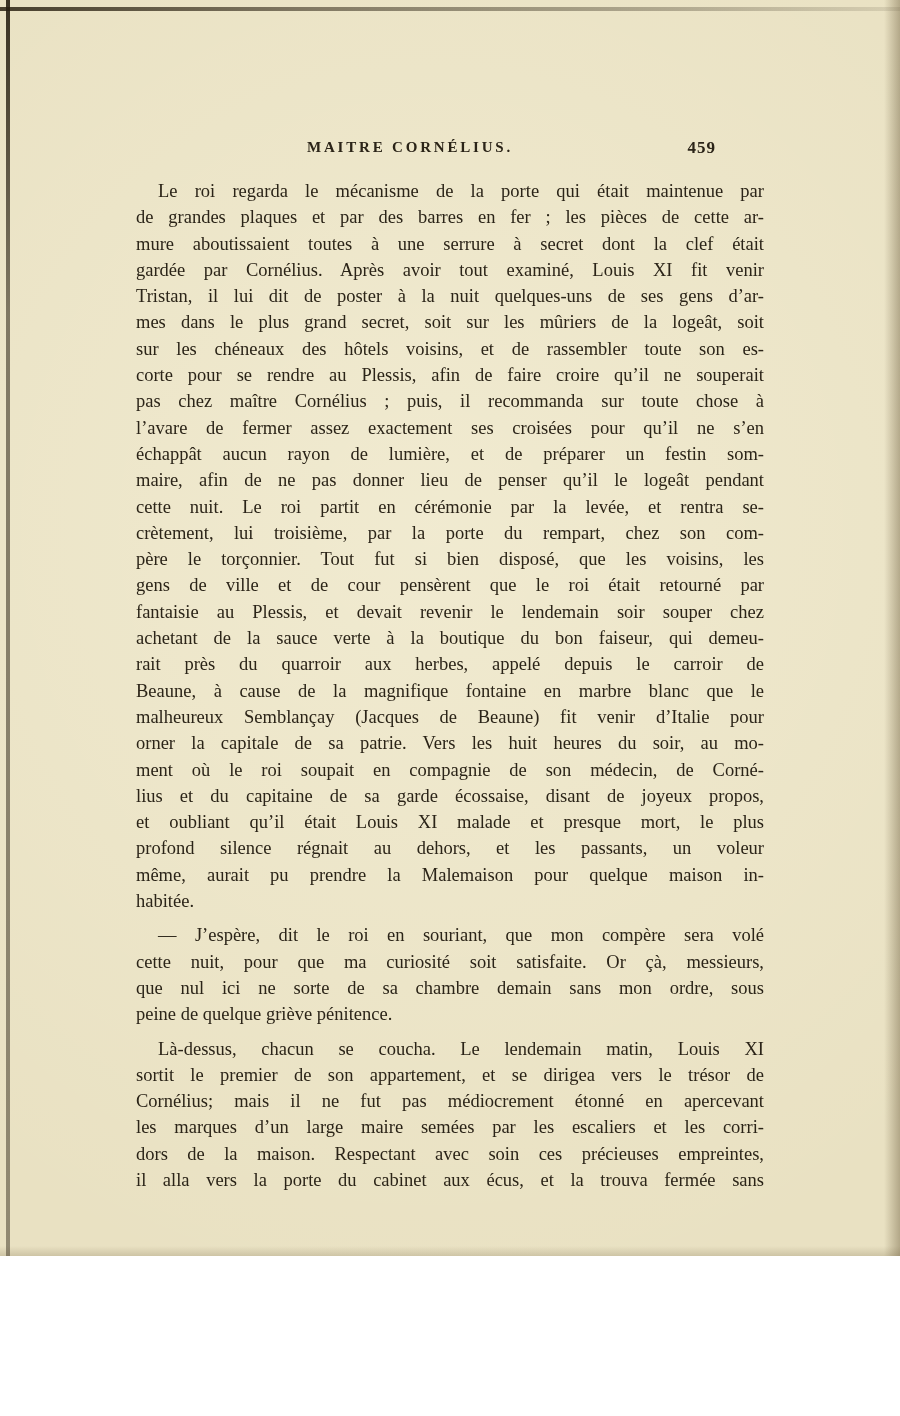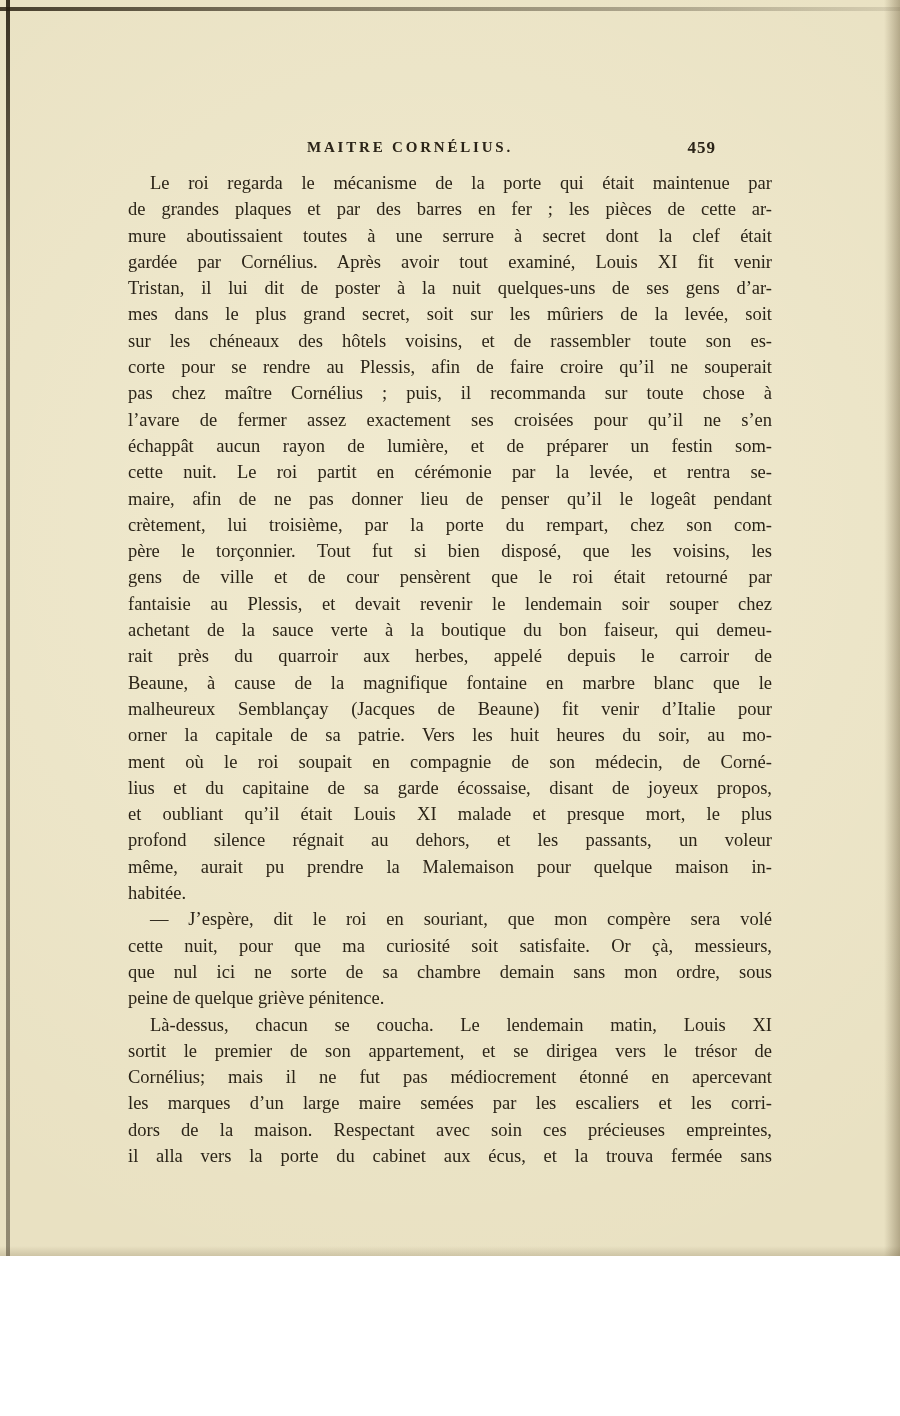--- a/index.html
+++ b/index.html
@@ -73,21 +73,21 @@
   
   .text-block {
     position: absolute;
     left: 128px;
     top: 170px;
     width: 644px;
     font-size: 18.5px;
     line-height: 26.3px;
     color: var(--ink);
   }
-  .para { margin: 0; }
+  .para { margin: 8px; }
   .line {
     text-align: justify;
     text-align-last: justify;
     white-space: normal;
   }
   .para .line:first-child { text-indent: 22px; }
   .para .line:last-child { text-align-last: left; }
   
   .para:last-child .line:last-child { text-align-last: justify; }
   .it { }
@@ -106,28 +106,28 @@
     <div class="page-number">459</div>
   </div>
 
   <div class="text-block">
       <div class="para">
         <div class="line"><span>Le roi regarda le mécanisme de la porte qui était maintenue par</span></div>
         <div class="line"><span>de grandes plaques et par des barres en fer ; les pièces de cette ar-</span></div>
         <div class="line"><span>mure aboutissaient toutes à une serrure à secret dont la clef était</span></div>
         <div class="line"><span>gardée par Cornélius. Après avoir tout examiné, Louis XI fit venir</span></div>
         <div class="line"><span>Tristan, il lui dit de poster à la nuit quelques-uns de ses gens d’ar-</span></div>
-        <div class="line"><span>mes dans le plus grand secret, soit sur les mûriers de la levée, soit</span></div>
+        <div class="line"><span>mes dans le plus grand secret, soit sur les mûriers de la logeât, soit</span></div>
         <div class="line"><span>sur les chéneaux des hôtels voisins, et de rassembler toute son es-</span></div>
         <div class="line"><span>corte pour se rendre au Plessis, afin de faire croire qu’il ne souperait</span></div>
         <div class="line"><span>pas chez maître Cornélius ; puis, il recommanda sur toute chose à</span></div>
         <div class="line"><span>l’avare de fermer assez exactement ses croisées pour qu’il ne s’en</span></div>
         <div class="line"><span>échappât aucun rayon de lumière, et de préparer un festin som-</span></div>
+        <div class="line"><span>maire, afin de ne pas donner lieu de penser qu’il le logeât pendant</span></div>
         <div class="line"><span>cette nuit. Le roi partit en cérémonie par la levée, et rentra se-</span></div>
-        <div class="line"><span>maire, afin de ne pas donner lieu de penser qu’il le logeât pendant</span></div>
         <div class="line"><span>crètement, lui troisième, par la porte du rempart, chez son com-</span></div>
         <div class="line"><span>père le torçonnier. Tout fut si bien disposé, que les voisins, les</span></div>
         <div class="line"><span>gens de ville et de cour pensèrent que le roi était retourné par</span></div>
         <div class="line"><span>fantaisie au Plessis, et devait revenir le lendemain soir souper chez</span></div>
         <div class="line"><span>achetant de la sauce verte à la boutique du bon faiseur, qui demeu-</span></div>
         <div class="line"><span>rait près du </span><span class="it">quarroir aux herbes</span><span>, appelé depuis le </span><span class="it">carroir de</span></div>
         <div class="line"><span class="it">Beaune,</span><span> à cause de la magnifique fontaine en marbre blanc que le</span></div>
         <div class="line"><span>malheureux Semblançay (Jacques de Beaune) fit venir d’Italie pour</span></div>
         <div class="line"><span>orner la capitale de sa patrie. Vers les huit heures du soir, au mo-</span></div>
         <div class="line"><span>ment où le roi soupait en compagnie de son médecin, de Corné-</span></div>

